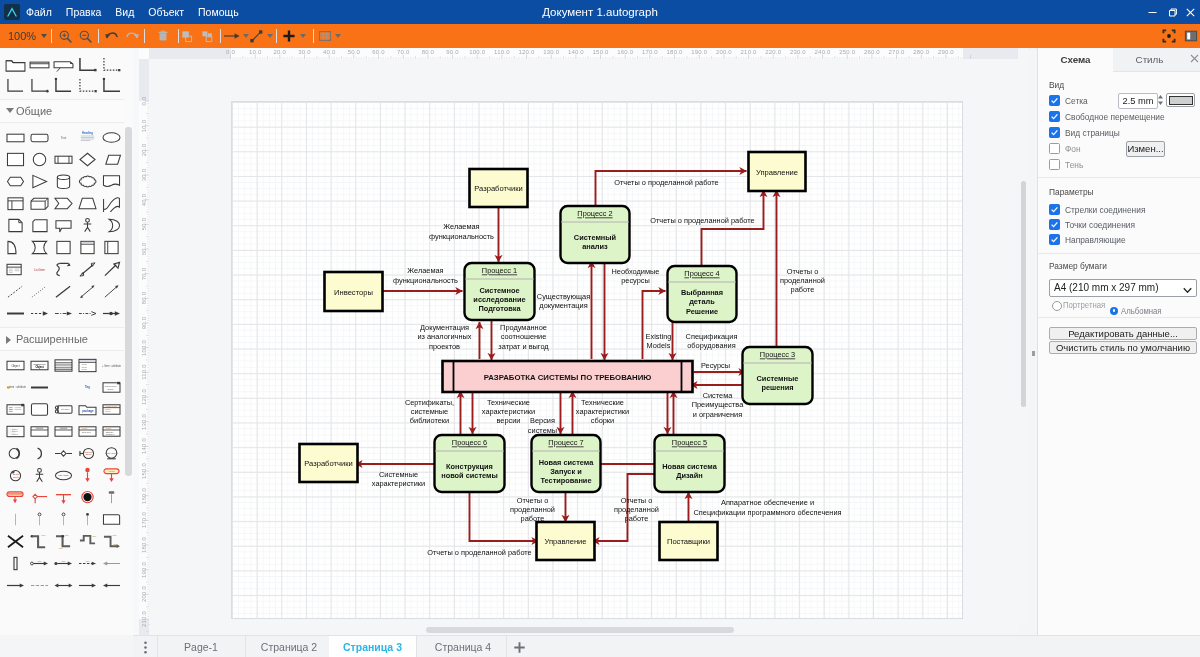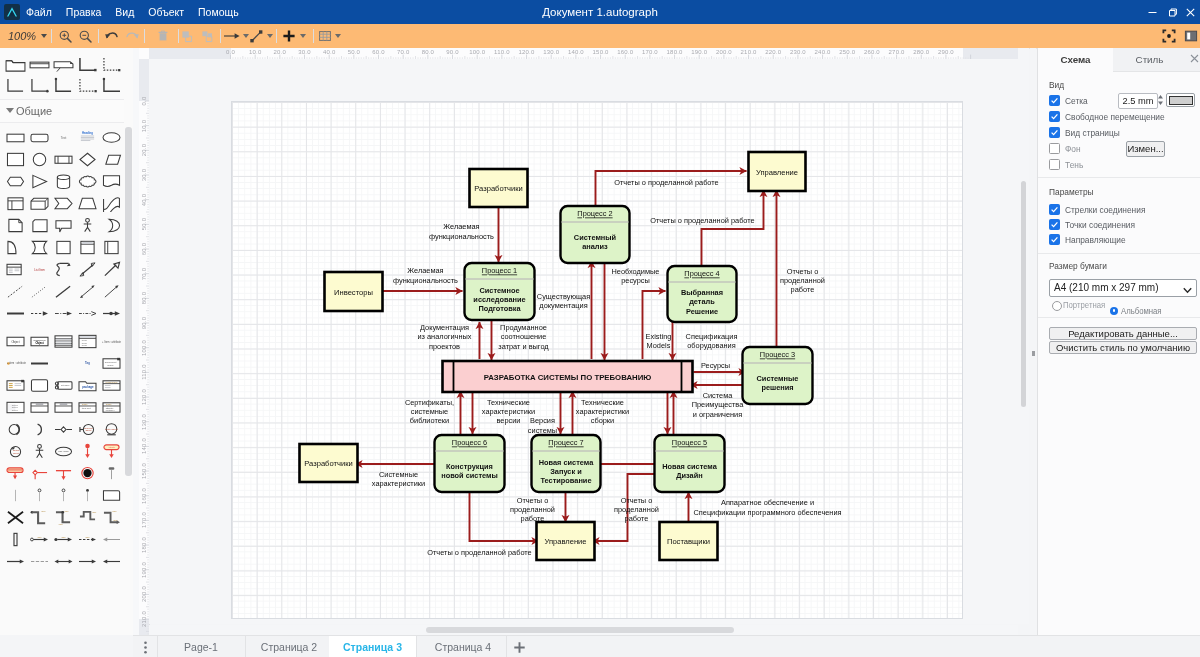--- a/index.html
+++ b/index.html
@@ -13,22 +13,22 @@
   #titlebar{position:absolute;left:0;top:0;width:1200px;height:24px;background:#0b4da2;
             color:#fff;font-size:11.5px;}
   #logo{position:absolute;left:4px;top:4px;width:16px;height:16px;background:#123047;border-radius:2px;}
   #menubar{position:absolute;left:19px;top:0;height:24px;display:flex;align-items:center;}
   .menu-item{padding:0 7px;height:24px;line-height:24px;color:#fff;font-size:10.5px;cursor:default;}
   #doctitle{position:absolute;left:0;top:0;width:1200px;height:24px;line-height:24px;
             text-align:center;font-size:11.5px;color:#fff;}
   .wbtn{position:absolute;top:0;height:24px;width:26px;display:flex;align-items:center;justify-content:center;}
 
   
-  #toolbar{position:absolute;left:0;top:24px;width:1200px;height:24px;background:#fdba74;
-           border-bottom:1px solid #e4e5e7;font-style:italic;}
+  #toolbar{position:absolute;left:0;top:24px;width:1200px;height:24px;background:#f97316;
+           border-bottom:1px solid #e4e5e7;}
   .tb{position:absolute;top:0;height:24px;display:flex;align-items:center;}
   .tb > span{display:flex;align-items:center;}
   .tsep{position:absolute;top:5px;width:1px;height:14px;background:#dcdde0;}
   .tbi{width:22px;height:24px;display:flex;align-items:center;justify-content:center;}
   .caret{width:0;height:0;border-left:3.5px solid transparent;border-right:3.5px solid transparent;
          border-top:4px solid #4a4a4a;}
 
   
   #leftpanel{position:absolute;left:0;top:48px;width:133px;height:587px;background:#fafafa;
              border-right:1px solid #e4e4e6;overflow:hidden;}
@@ -570,20 +570,21 @@
           </div>
           <div class="shape-cell" style="width:24px;height:22px">
             <svg width="23" height="17" viewBox="0 0 24 18">
               <path d="M3 9 H16" stroke="#3b3b3b" stroke-width="1.3" fill="none"></path>
               <circle cx="11.5" cy="9" r="1.9" fill="#3b3b3b"></circle>
               <path d="M15.5 6.6 L21 9 L15.5 11.4 Z" fill="#3b3b3b"></path>
             </svg>
           </div>
         </div>
         <div style="height:3px"></div>
+        <div class="grp-head"><span class="tri right"></span><span>Расширенные</span></div>
         <div style="height:3px"></div>
         <div class="shape-row">
           <div class="shape-cell" style="width:24px;height:22px">
             <svg width="23" height="17" viewBox="0 0 24 18">
               <rect x="3" y="4.5" width="18" height="9" fill="#fff" stroke="#3b3b3b" stroke-width="1.1"></rect>
               <text x="12" y="10.2" font-size="3" text-anchor="middle" fill="#3b3b3b" font-family="Liberation Sans">Object</text>
             </svg>
           </div>
           <div class="shape-cell" style="width:24px;height:22px">
             <svg width="23" height="17" viewBox="0 0 24 18">

